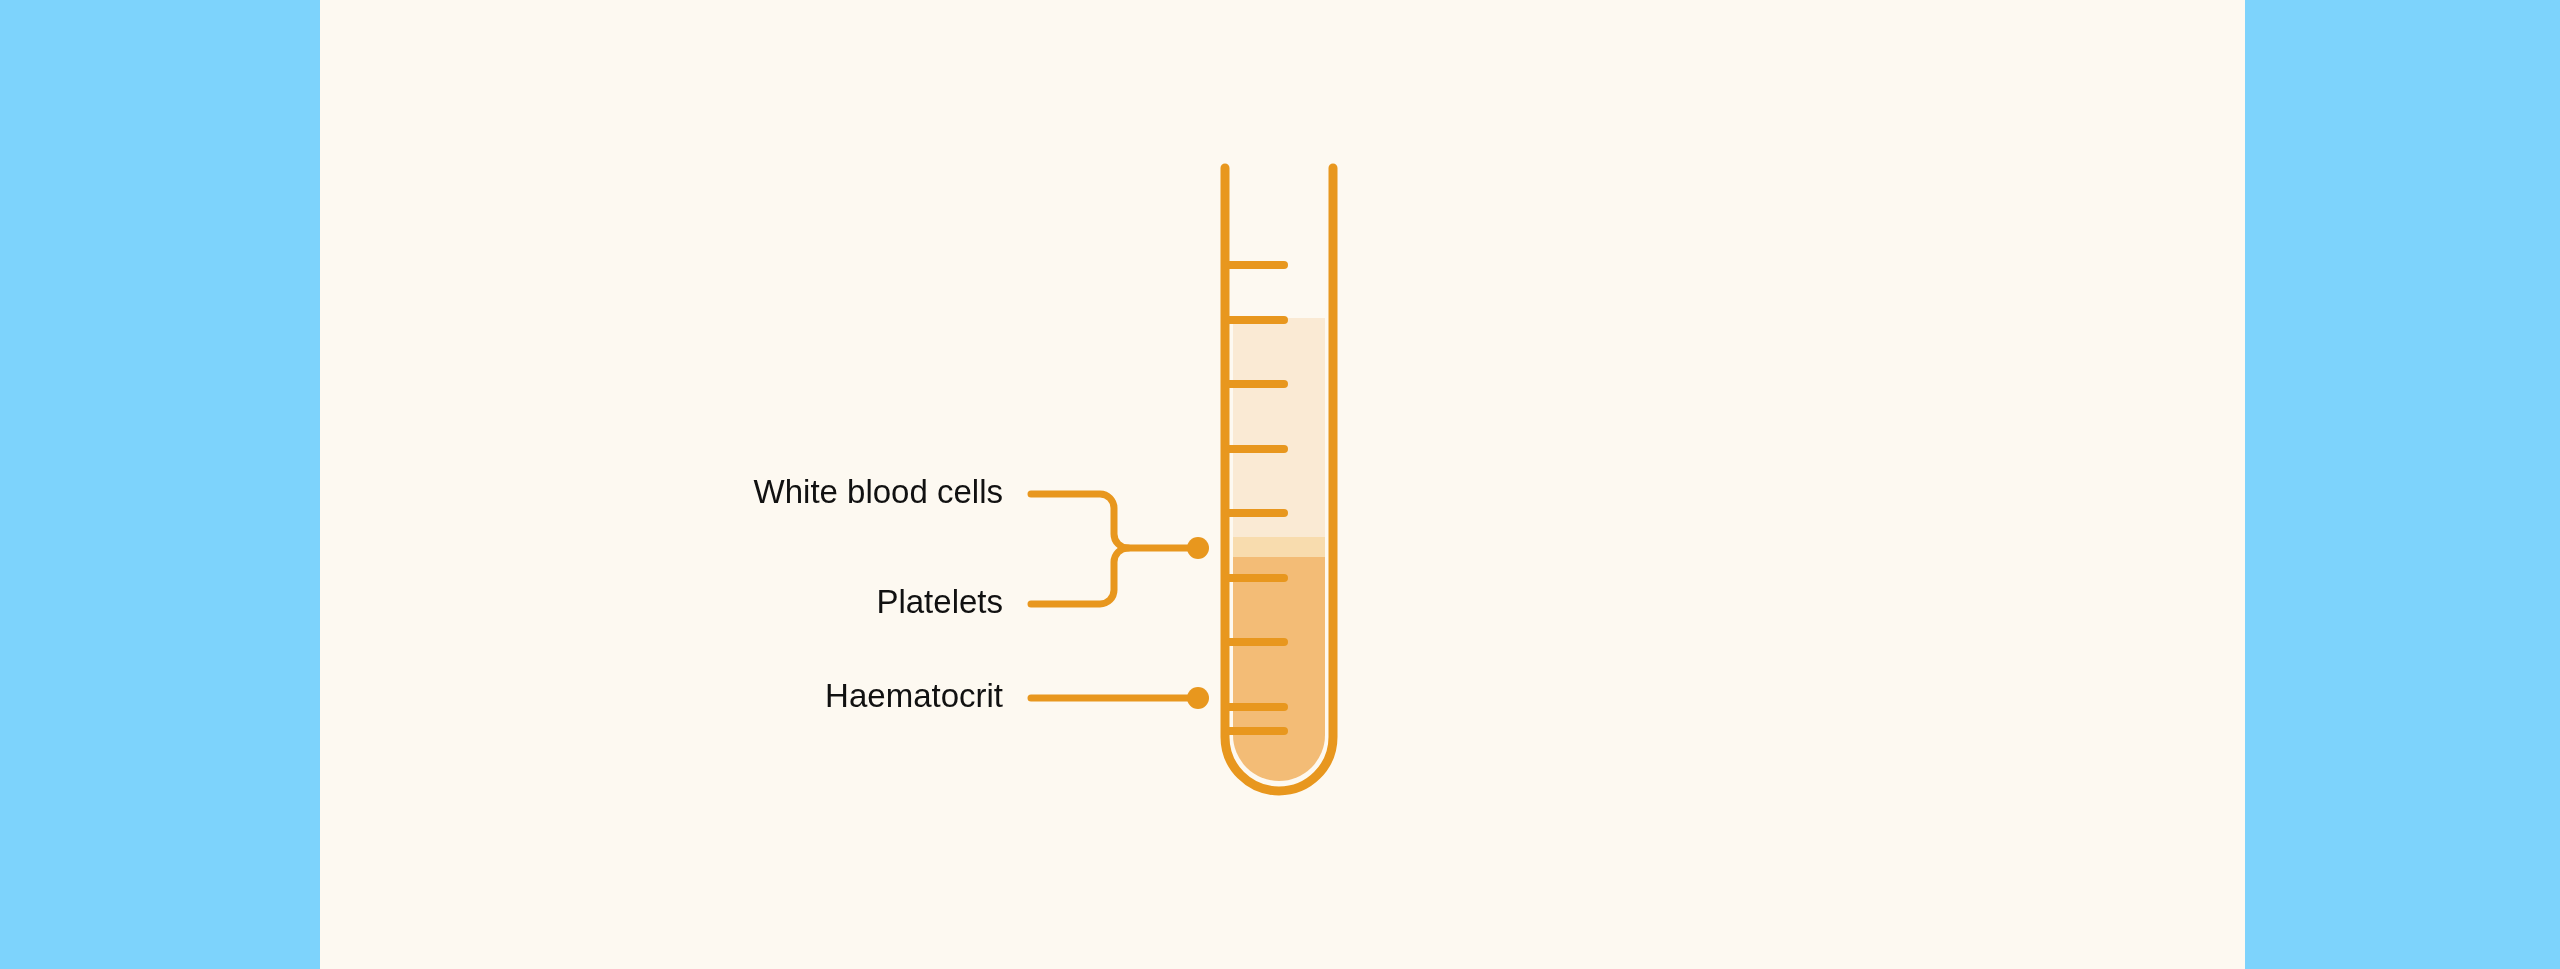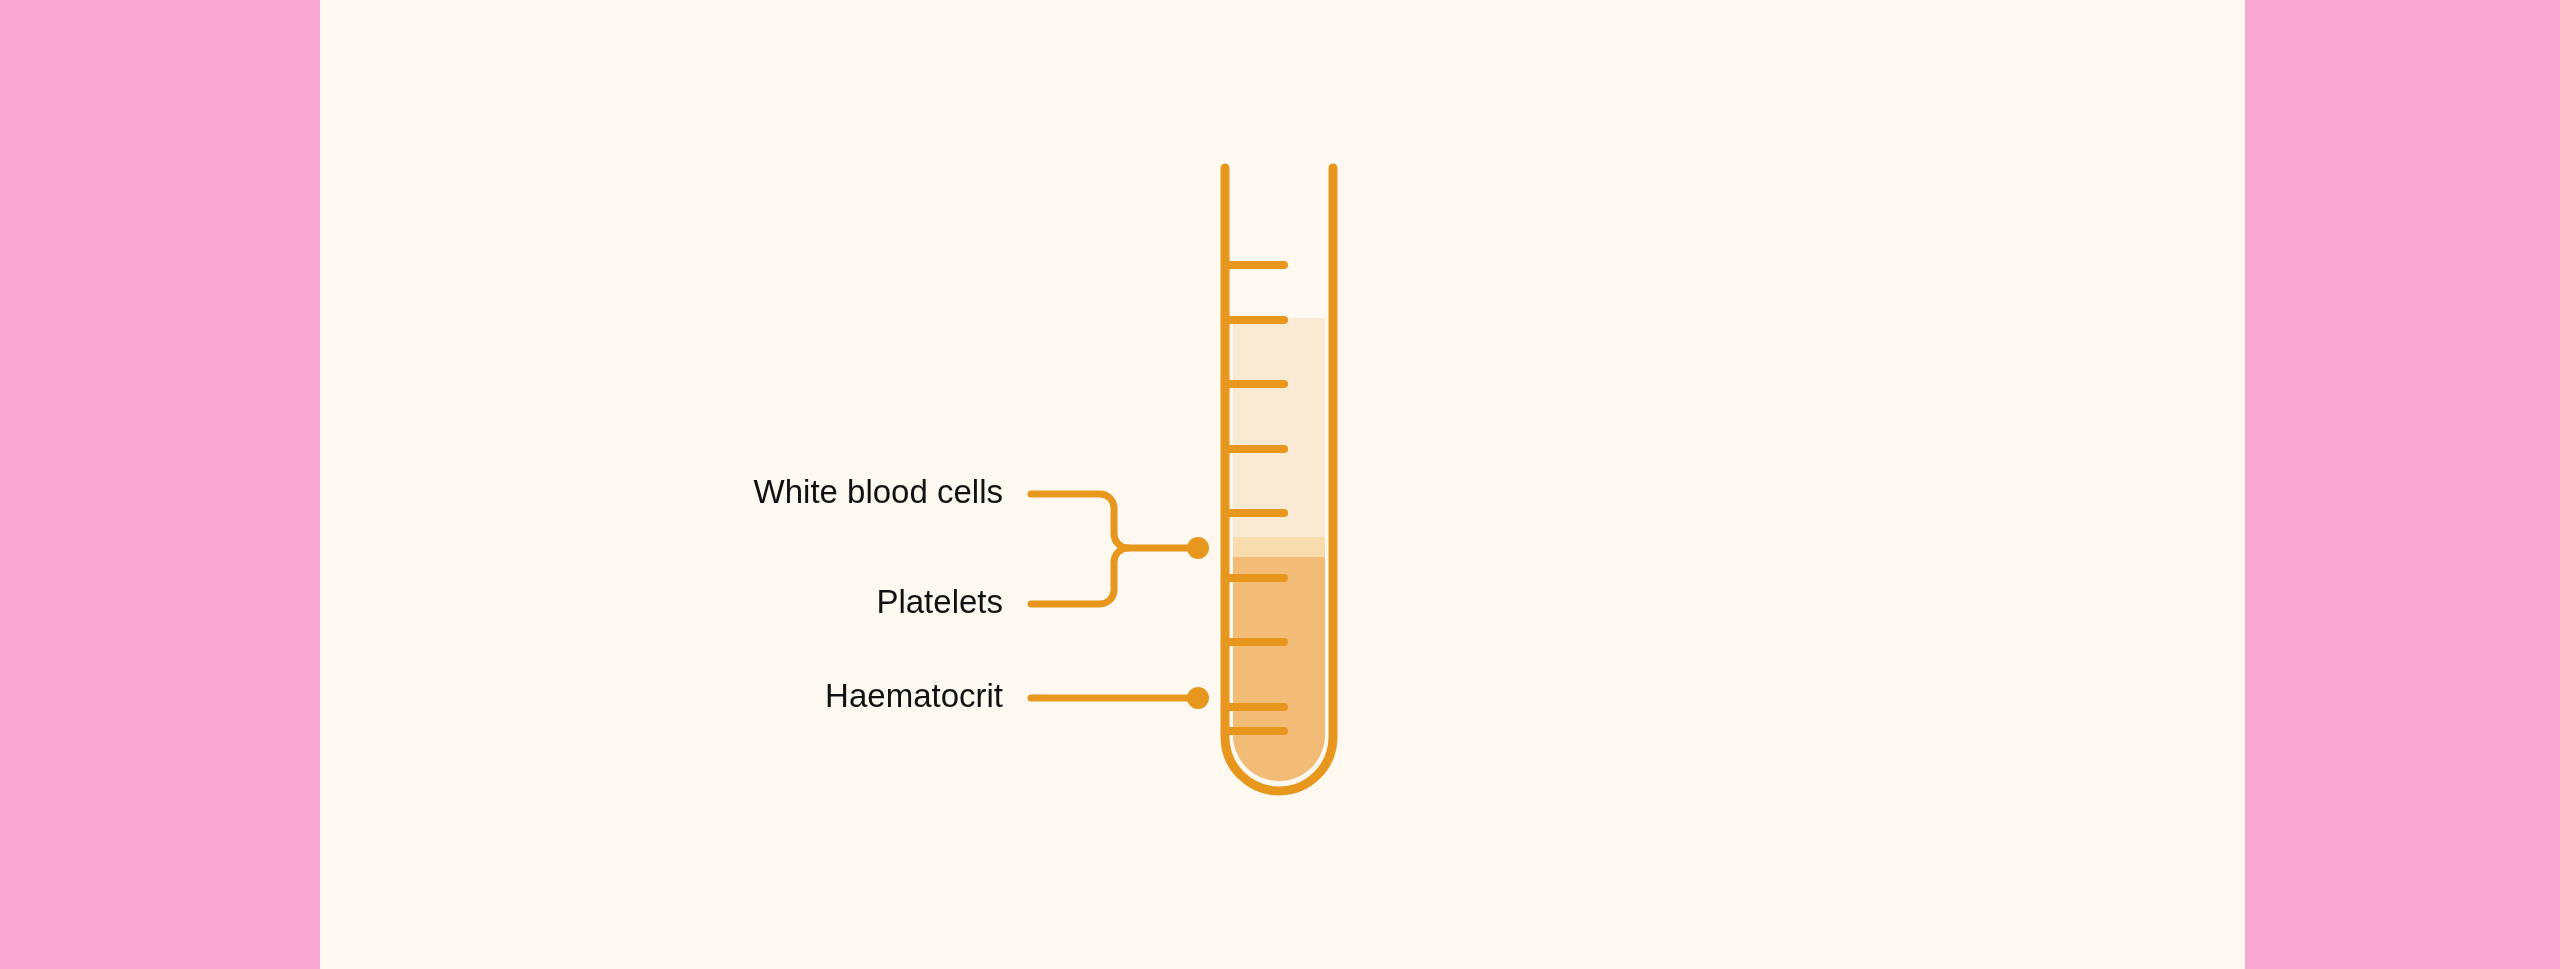--- a/index.html
+++ b/index.html
@@ -4,21 +4,21 @@
 <style>
   html, body {
     margin: 0;
     padding: 0;
     background: #ffffff;
   }
   #stage {
     position: relative;
     width: 2560px;
     height: 969px;
-    background: #f9a8d4;
+    background: #7dd3fc;
     overflow: hidden;
     font-family: "Liberation Sans", sans-serif;
   }
   #panel {
     position: absolute;
     left: 320px;
     top: 0;
     width: 1925px;
     height: 969px;
     background: #fdf9f1;

